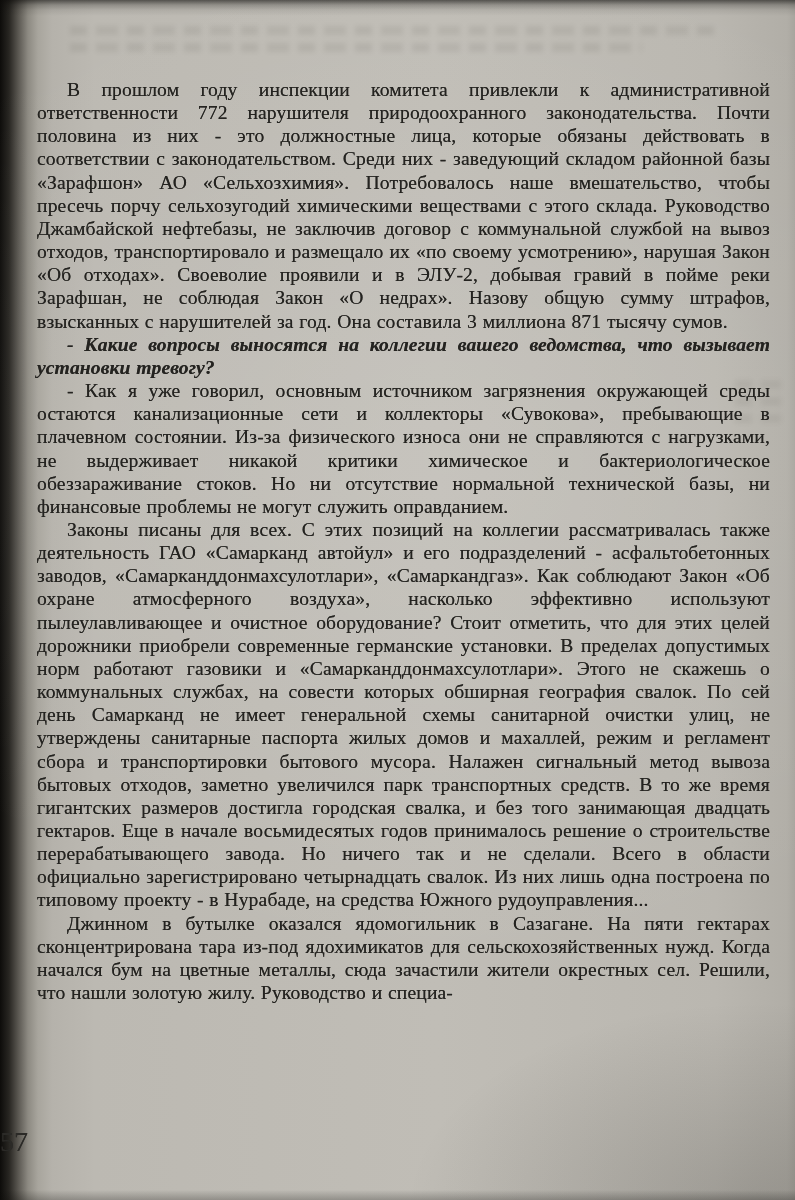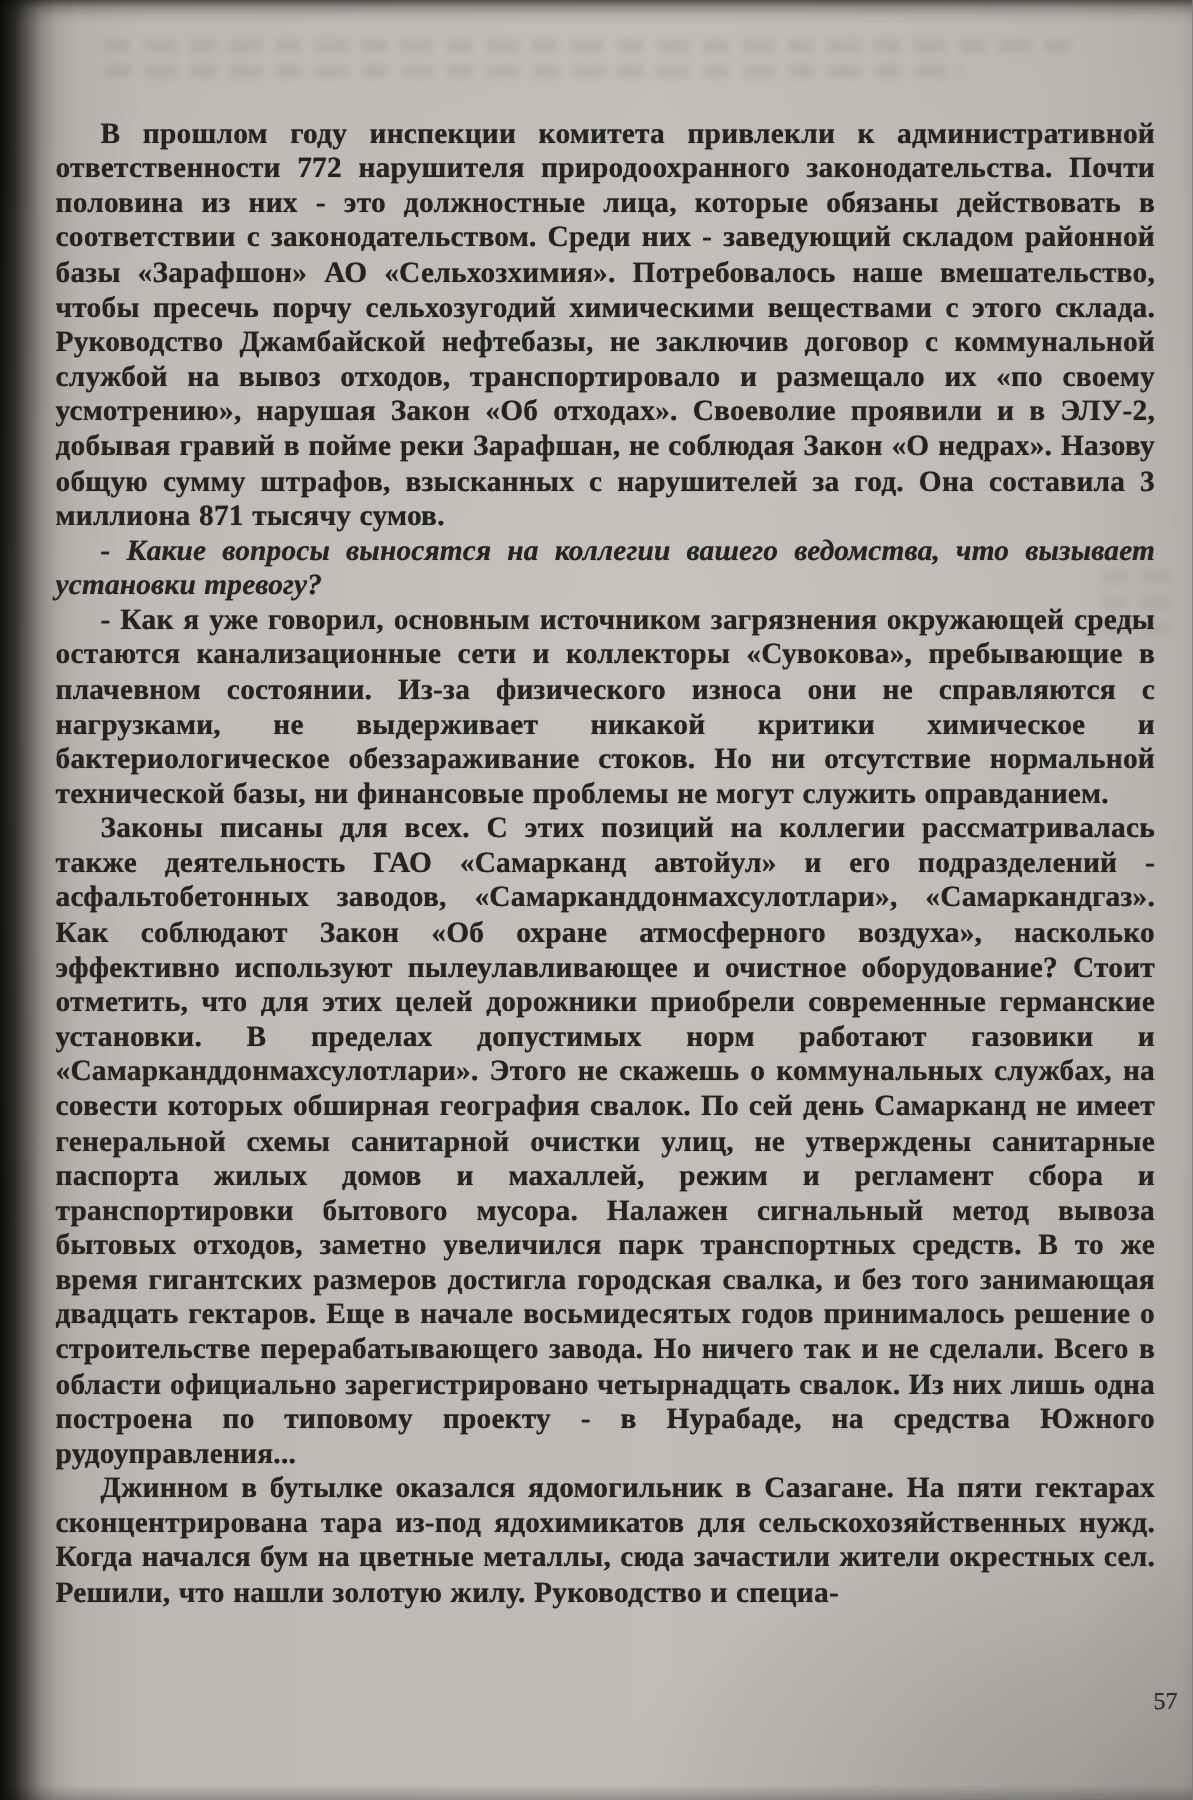--- a/index.html
+++ b/index.html
@@ -63,34 +63,33 @@
     font-size: 19.6px;
     line-height: 23.15px;
     text-align: justify;
     letter-spacing: 0.15px;
     word-spacing: 0.6px;
     text-shadow: 0 0 0.6px rgba(38,37,34,0.75);
   }
   .para {
     margin: 0;
     text-indent: 30px;
-    font-weight: bold;
   }
   .para.q {
     font-weight: bold;
     font-style: italic;
     letter-spacing: 0.1px;
   }
   .page-number {
     position: absolute;
     left: 0;
     right: 10px;
     top: 1126px;
-    text-align: right;
-    font-size: 16px;
+    text-align: left;
+    font-size: 28px;
     color: #2b2a27;
     text-shadow: 0 0 0.6px rgba(38,37,34,0.7);
   }
 </style>
 </head>
 <body>
 
 <div class="scan">
 
   <div class="ghost ghost-top">

